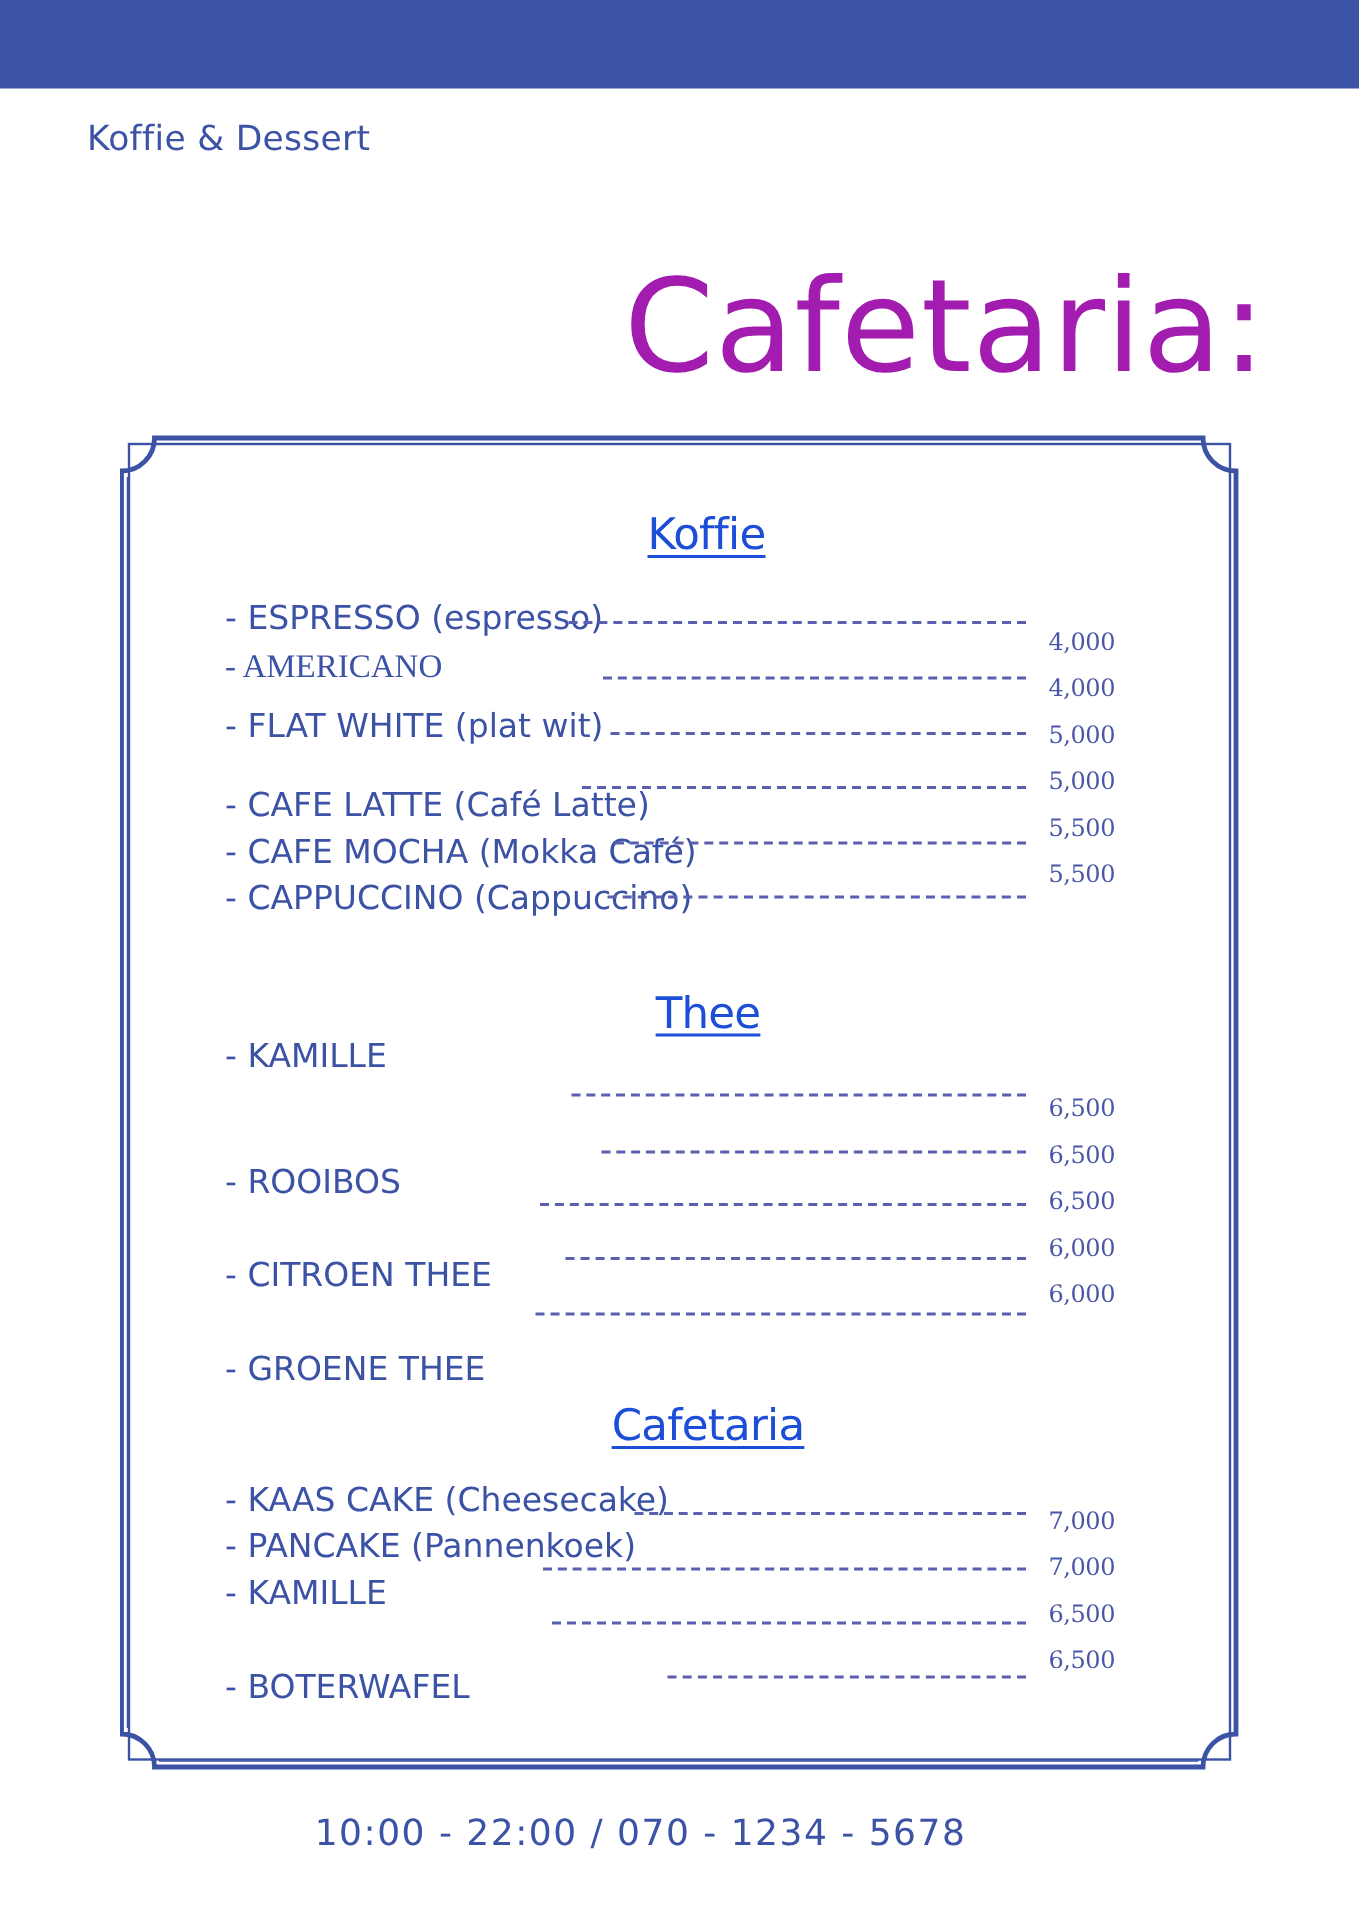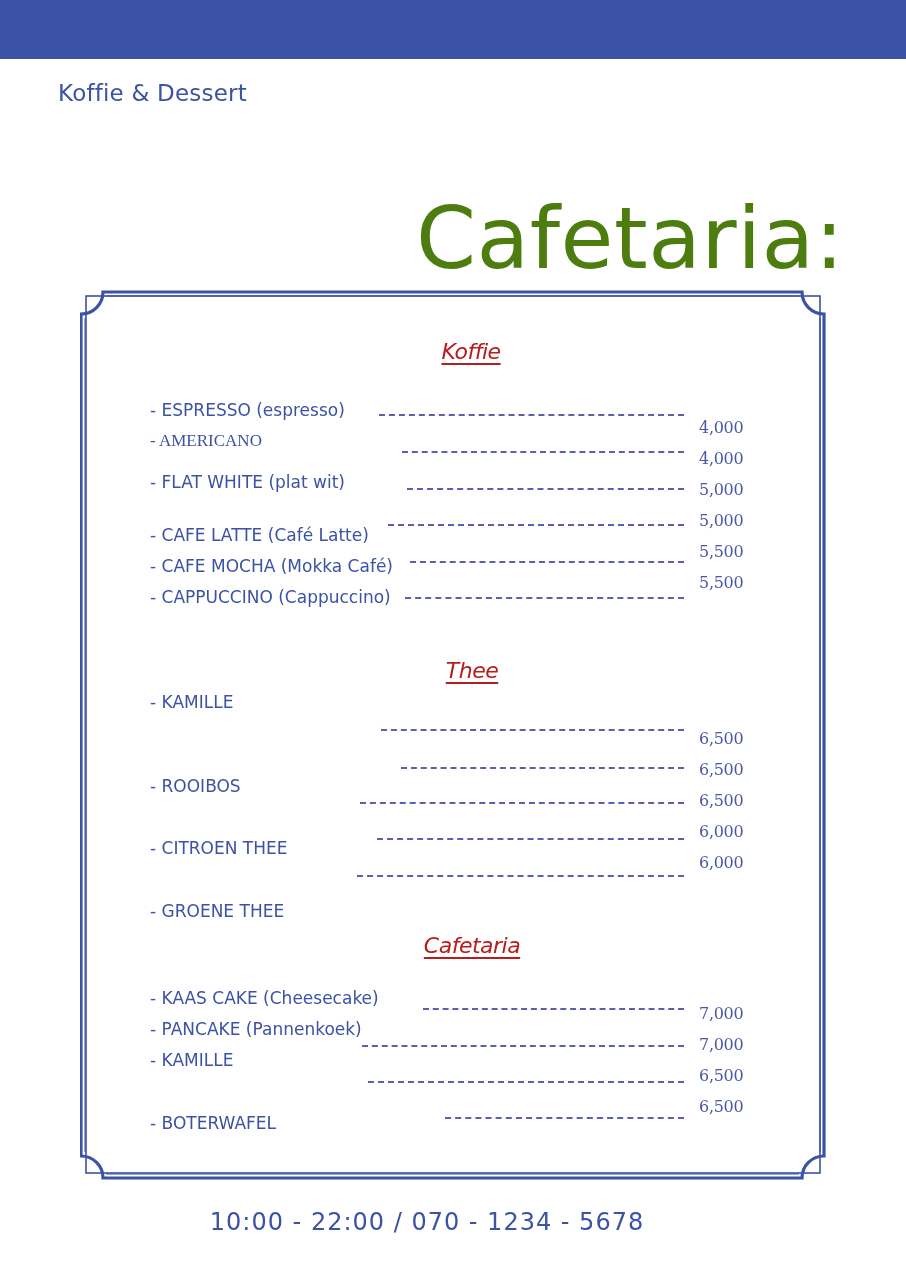--- a/index.html
+++ b/index.html
@@ -4,29 +4,29 @@
 <style>
   html, body { margin:0; padding:0; }
   body {
     width:906px; height:1280px; position:relative; overflow:hidden;
     background:#ffffff;
     font-family:"DejaVu Sans", sans-serif;
     color:#3b52a5;
   }
   .top-bar { position:absolute; left:0; top:0; width:906px; height:59px; background:#3b52a5; }
   .brand { position:absolute; left:58px; top:80px; font-size:23px; color:#3b52a5; letter-spacing:0.2px; }
-  .title { position:absolute; left:416px; top:175px; font-size:86px; color:#4d7c0f; line-height:1; letter-spacing:0.5px;margin-top:20px; }
+  .title { position:absolute; left:416px; top:175px; font-size:86px; color:#a21caf; line-height:1; letter-spacing:0.5px; }
   .frame { position:absolute; left:80px; top:290px; width:748px; height:890px; }
   .frame svg { position:absolute; left:0; top:0; }
   .section-title {
-    position:absolute; font-style:italic; font-size:22px; color:#b91c1c;
+    position:absolute; font-size:29px; color:#1d4ed8;
     text-decoration:underline; text-decoration-thickness:2px; text-underline-offset:4px;
     transform:translateX(-50%); white-space:nowrap; letter-spacing:-0.5px;
   }
-  .item { position:absolute; left:150px; font-size:17px; color:#3b52a5; white-space:nowrap; }
+  .item { position:absolute; left:150px; font-size:22px; color:#3b52a5; white-space:nowrap; }
   .leader { position:absolute; height:0; border-top:2px dashed #5a5fb0; right:222px; }
   .price { position:absolute; left:699px; font-family:"DejaVu Serif", serif; font-size:16px; color:#4a57a8; letter-spacing:-0.3px; }
   .footer { position:absolute; left:0; width:854px; top:1208px; text-align:center; font-size:24px; color:#3b52a5; letter-spacing:1px; }
 </style>
 </head>
 <body>
 
 <div class="top-bar"></div>
 <div class="brand">Koffie &amp; Dessert</div>
 <div class="title">Cafetaria:</div>

